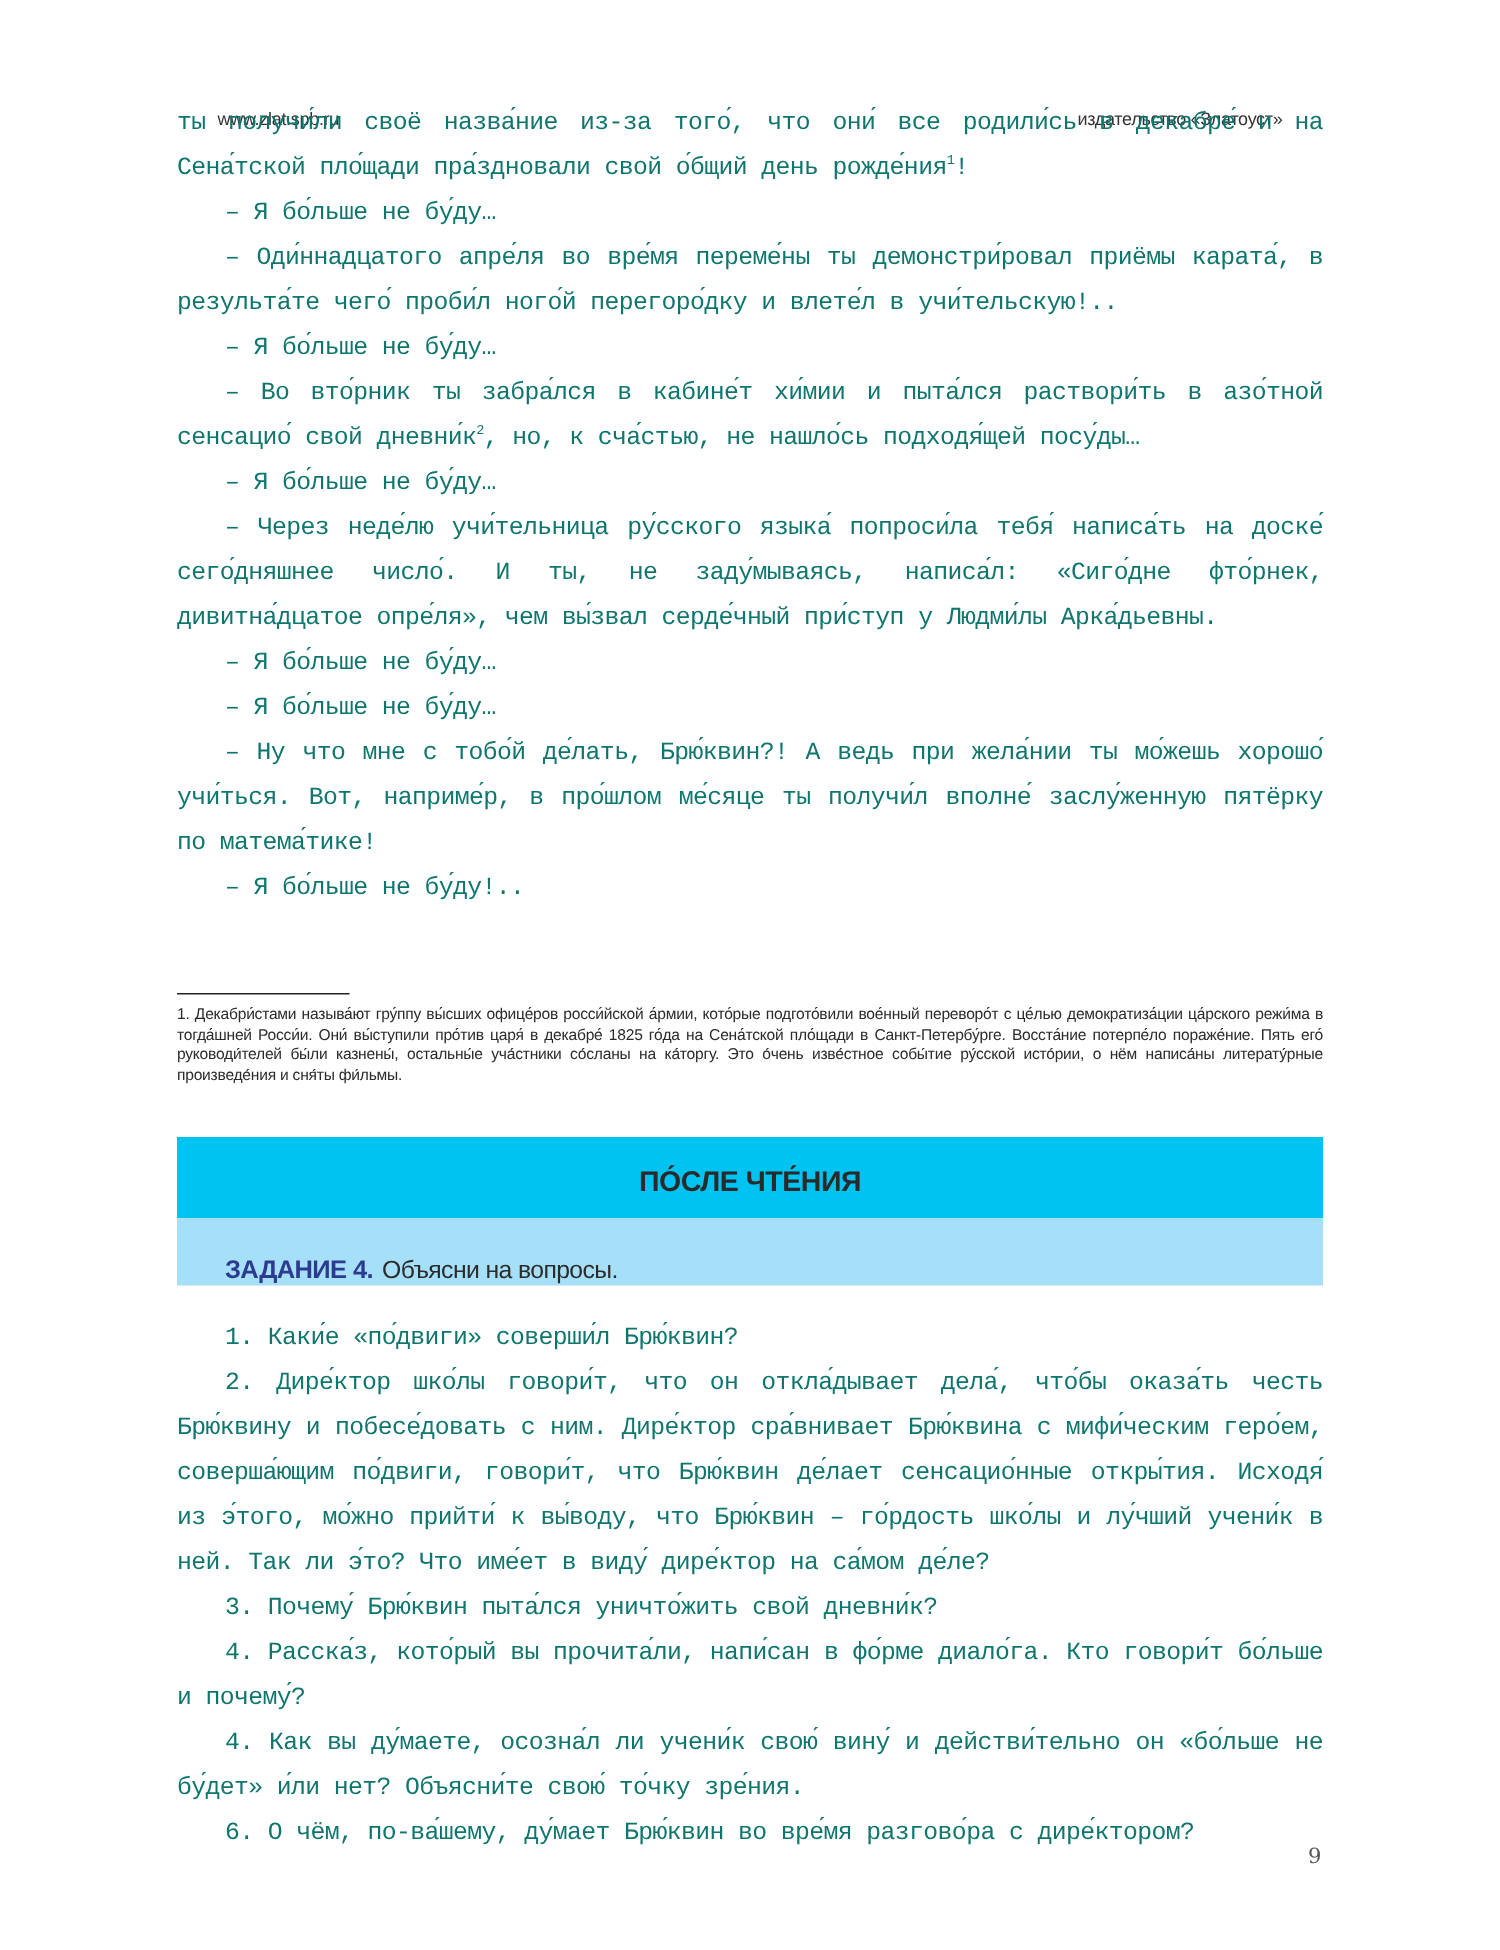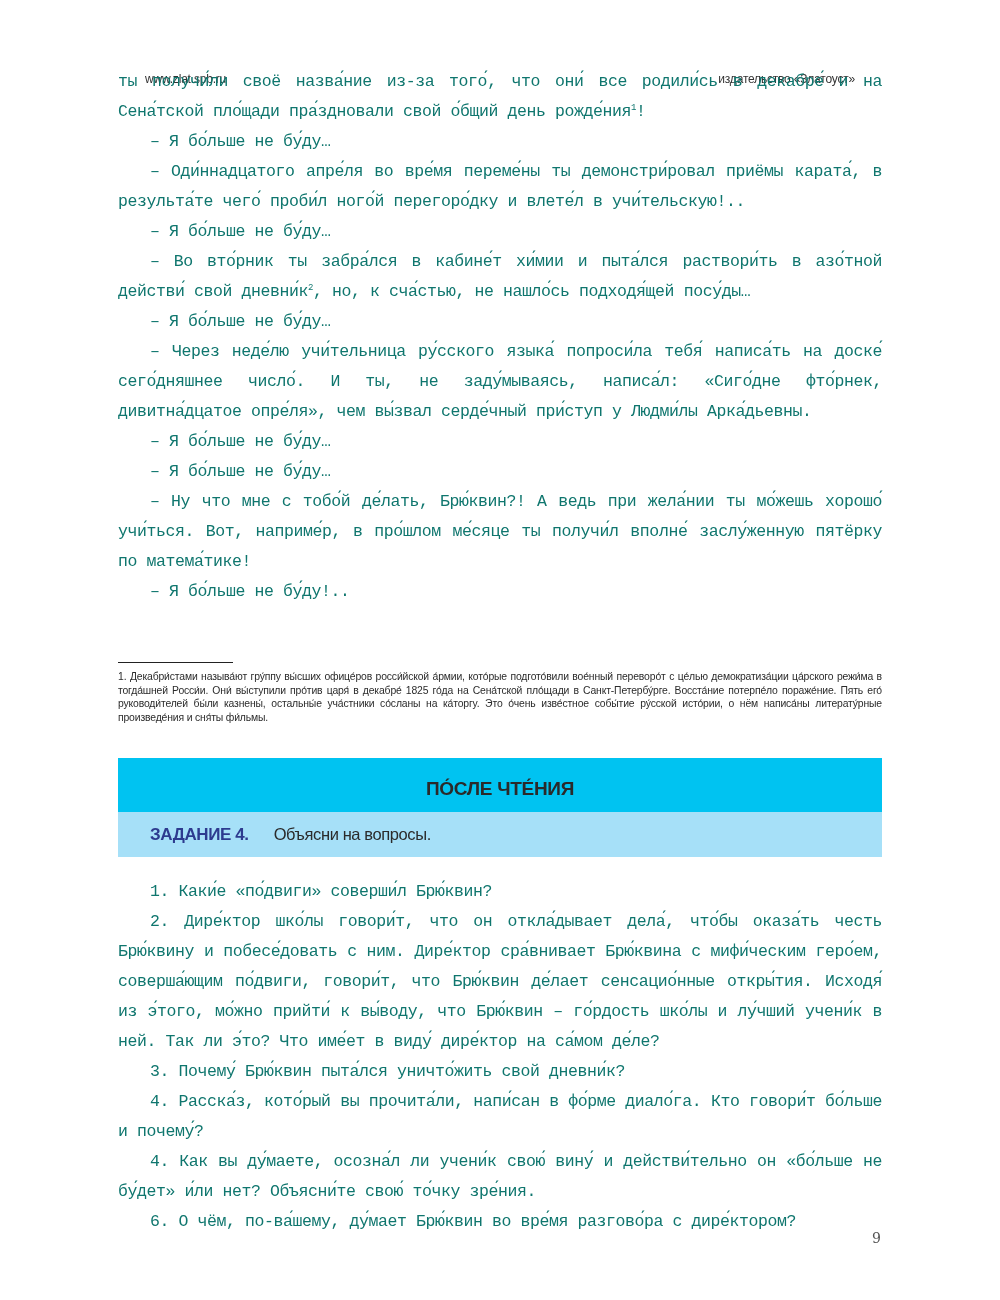--- a/index.html
+++ b/index.html
@@ -10,41 +10,41 @@
   .hdr-right { right: 145px; }
   .text-block { position: absolute; left: 118px; width: 764px; font-family: Liberation Mono, monospace; color: #0f766e; font-size: 16.5px; letter-spacing: -0.4px; }
   .p { margin: 0; line-height: 30px; text-align: justify; text-indent: 32px; }
   .p.cont { text-indent: 0; }
   .main-text { top: 67px; }
   .fn-rule { position: absolute; left: 118px; top: 662px; width: 115px; height: 1px; background: #222; }
   .footnotes { position: absolute; left: 118px; top: 670px; width: 764px; font-family: "Liberation Sans", sans-serif; font-size: 10.4px; line-height: 13.6px; color: #2b2b2b; letter-spacing: -0.15px; }
   .footnotes p { margin: 0; text-align: justify; }
   .section-bar { position: absolute; left: 118px; top: 758px; width: 764px; height: 62px; background: #00c3f1; display: flex; align-items: center; justify-content: center; }
   .section-title { font-family: "Liberation Sans", sans-serif; font-weight: bold; font-size: 19px; color: #2a2a2a; letter-spacing: -0.3px; }
-  .task-bar { position: absolute; left: 118px; top: 812px; width: 764px; height: 45px; background: #a6e0f8; display: flex; align-items: center; gap: 19px; }
+  .task-bar { position: absolute; left: 118px; top: 812px; width: 764px; height: 45px; background: #a6e0f8; display: flex; align-items: flex-end; }
   .task-label { margin-left: 32px; font-family: "Liberation Sans", sans-serif; font-size: 17px; color: #2d3b8f; font-weight: bold; letter-spacing: -0.4px; }
   .task-text { margin-left: 6px; font-family: "Liberation Sans", sans-serif; font-size: 16.5px; color: #2b2b2b; letter-spacing: -0.4px; }
   .questions { top: 858px; margin-top: 19px; }
   sup { font-size: 9px; vertical-align: super; line-height: 0; }
   .page-num { position: absolute; left: 872px; top: 1230px; font-family: "DejaVu Serif", serif; font-size: 14px; color: #555; }
 </style>
 </head>
 <body>
 
 <div class="page">
 
   <div class="hdr hdr-left">www.zlat.spb.ru</div>
   <div class="hdr hdr-right">издательство «Златоуст»</div>
 
   <div class="text-block main-text">
     <p class="p cont"><span>ты получи́ли своё назва́ние из-за того́, что они́ все родили́сь в декабре́ и на Сена́тской пло́щади пра́здновали свой о́бщий день рожде́ния</span><sup>1</sup><span>!</span></p>
     <p class="p">– Я бо́льше не бу́ду…</p>
     <p class="p">– Оди́ннадцатого апре́ля во вре́мя переме́ны ты демонстри́ровал приёмы карата́, в результа́те чего́ проби́л ного́й перегоро́дку и влете́л в учи́тельскую!..</p>
     <p class="p">– Я бо́льше не бу́ду…</p>
-    <p class="p"><span>– Во вто́рник ты забра́лся в кабине́т хи́мии и пыта́лся раствори́ть в азо́тной действи́ свой дневни́к</span><sup>2</sup><span>, но, к сча́стью, не нашло́сь подходя́щей посу́ды…</span></p>
+    <p class="p"><span>– Во вто́рник ты забра́лся в кабине́т хи́мии и пыта́лся раствори́ть в азо́тной сенсацио́ свой дневни́к</span><sup>2</sup><span>, но, к сча́стью, не нашло́сь подходя́щей посу́ды…</span></p>
     <p class="p">– Я бо́льше не бу́ду…</p>
     <p class="p">– Через неде́лю учи́тельница ру́сского языка́ попроси́ла тебя́ написа́ть на доске́ сего́дняшнее число́. И ты, не заду́мываясь, написа́л: «Сиго́дне фто́рнек, дивитна́дцатое опре́ля», чем вы́звал серде́чный при́ступ у Людми́лы Арка́дьевны.</p>
     <p class="p">– Я бо́льше не бу́ду…</p>
     <p class="p">– Я бо́льше не бу́ду…</p>
     <p class="p">– Ну что мне с тобо́й де́лать, Брю́квин?! А ведь при жела́нии ты мо́жешь хорошо́ учи́ться. Вот, наприме́р, в про́шлом ме́сяце ты получи́л вполне́ заслу́женную пятёрку по матема́тике!</p>
     <p class="p">– Я бо́льше не бу́ду!..</p>
   </div>
 
   <div class="fn-rule"></div>
   <div class="footnotes">

